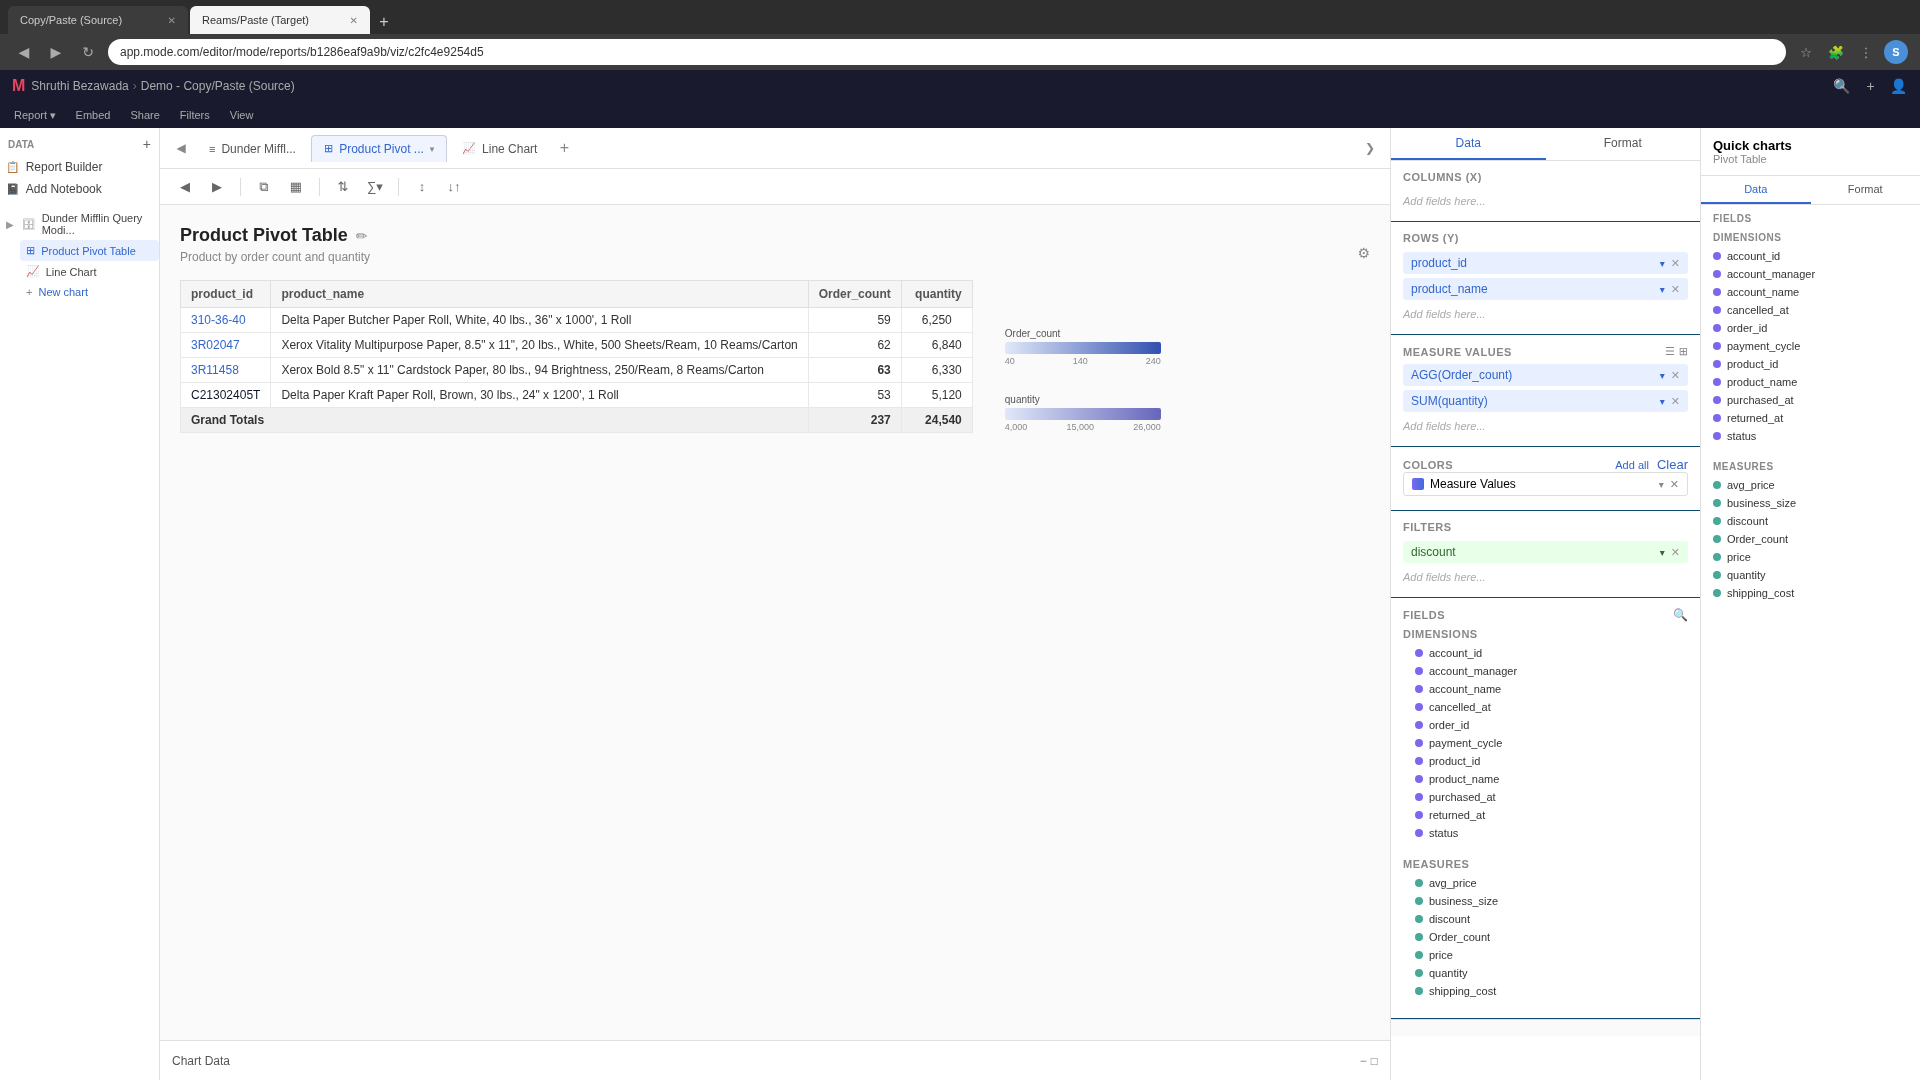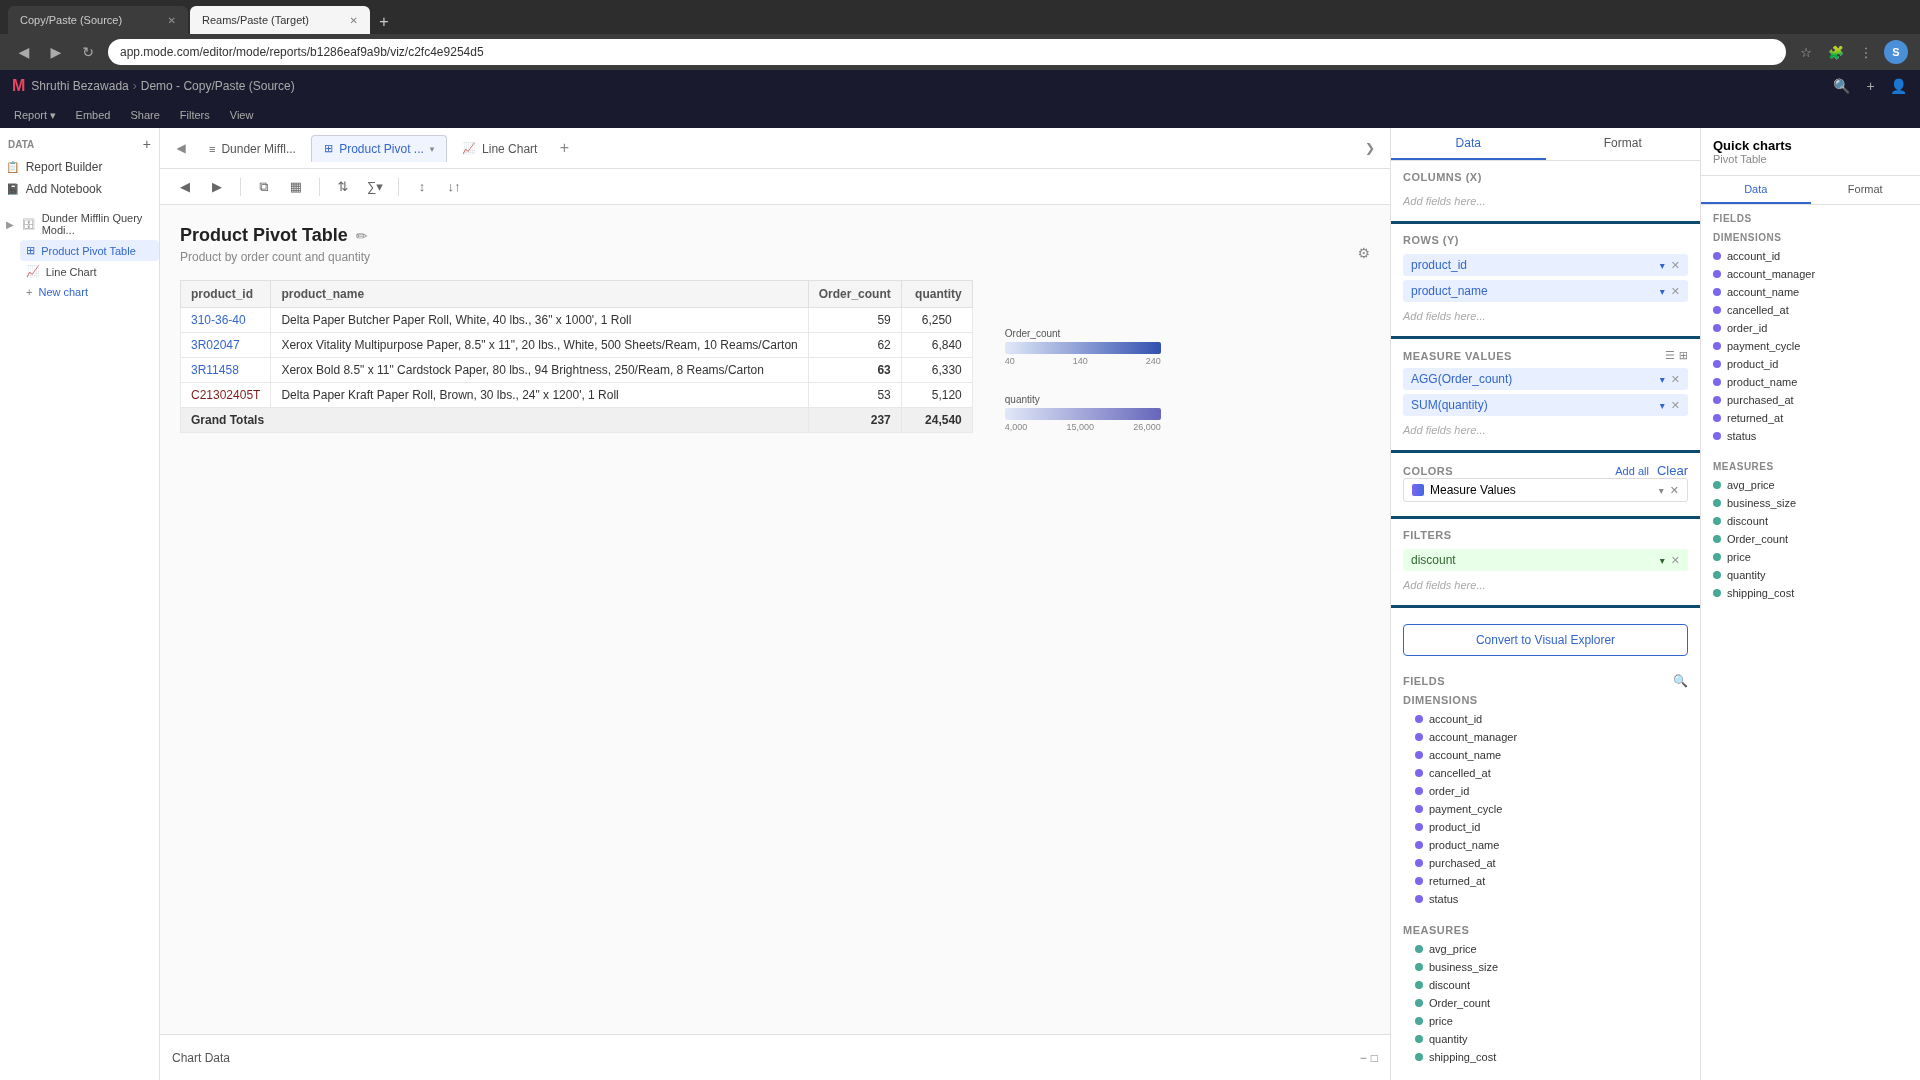--- a/index.html
+++ b/index.html
@@ -64,29 +64,29 @@
     .pivot-subtitle { color: #888; font-size: 12px; margin-bottom: 16px; }
     .settings-icon-btn { margin-left: auto; color: #888; font-size: 14px; cursor: pointer; }
 
     .pivot-table { border-collapse: collapse; font-size: 12px; width: auto; }
     .pivot-table th { background: #f5f5f5; border: 1px solid #e0e0e0; padding: 6px 10px; text-align: left; color: #555; font-weight: 600; white-space: nowrap; }
     .pivot-table th.right { text-align: right; }
     .pivot-table td { border: 1px solid #e8e8e8; padding: 5px 10px; color: #333; background: #fff; }
     .pivot-table tr.grand-total td { font-weight: 600; background: #f0f0f0; }
 
     
-    .chart-data-bar { height: 46px; background: #fff; border-top: 1px solid #e0e0e0; display: flex; align-items: center; padding: 8px 12px; color: #555; font-size: 12px; cursor: pointer; }
+    .chart-data-bar { height: 40px; background: #fff; border-top: 1px solid #e0e0e0; display: flex; align-items: center; padding: 8px 12px; color: #555; font-size: 12px; cursor: pointer; }
 
     
     .right-panel { width: 310px; background: #fff; border-left: 1px solid #e0e0e0; display: flex; flex-direction: column; overflow-y: auto; font-size: 12px; }
     .panel-tabs { display: flex; border-bottom: 1px solid #e0e0e0; }
     .panel-tab { flex: 1; text-align: center; padding: 8px; font-size: 12px; cursor: pointer; color: #555; border-bottom: 2px solid transparent; }
     .panel-tab.active { color: #3366cc; border-bottom-color: #3366cc; font-weight: 500; }
 
-    .panel-section { padding: 10px 12px; border-bottom: 3px solid #0c4a6e; }
+    .panel-section { padding: 10px 12px; border-bottom: 1px solid #0c4a6e; }
     .panel-section-title { font-size: 11px; font-weight: 700; color: #888; text-transform: uppercase; margin-bottom: 8px; letter-spacing: 0.5px; }
     .add-fields-placeholder { color: #aaa; font-size: 11px; font-style: italic; padding: 4px 0; cursor: pointer; }
     .field-chip { display: flex; align-items: center; gap: 6px; background: #e8f0ff; border-radius: 3px; padding: 4px 8px; margin-bottom: 4px; cursor: pointer; }
     .field-chip-text { color: #3366cc; font-size: 12px; flex: 1; }
     .field-chip-arr { color: #3366cc; font-size: 10px; }
     .field-chip-x { color: #999; font-size: 11px; margin-left: auto; cursor: pointer; }
 
     .filter-chip { display: flex; align-items: center; gap: 6px; background: #e8ffe8; border-radius: 3px; padding: 4px 8px; margin-bottom: 4px; cursor: pointer; }
 
     .color-chip { display: flex; align-items: center; gap: 6px; padding: 4px 8px; border: 1px solid #ddd; border-radius: 3px; margin-bottom: 4px; cursor: pointer; }
@@ -310,21 +310,21 @@
                   <td class="order-62" style="text-align:right;padding:5px 10px;">62</td>
                   <td class="qty-6840" style="text-align:right;padding:5px 10px;">6,840</td>
                 </tr>
                 <tr>
                   <td style="color:#3366cc;">3R11458</td>
                   <td>Xerox Bold 8.5" x 11" Cardstock Paper, 80 lbs., 94 Brightness, 250/Ream, 8 Reams/Carton</td>
                   <td class="order-63" style="text-align:right;padding:5px 10px;font-weight:bold;">63</td>
                   <td class="qty-6330" style="text-align:right;padding:5px 10px;">6,330</td>
                 </tr>
                 <tr>
-                  <td style="color:#7f1d1d;margin-top:13px;">C21302405T</td>
+                  <td style="color:#0f172a;margin-top:13px;">C21302405T</td>
                   <td>Delta Paper Kraft Paper Roll, Brown, 30 lbs., 24" x 1200', 1 Roll</td>
                   <td class="order-53" style="text-align:right;padding:5px 10px;">53</td>
                   <td class="qty-5120" style="text-align:right;padding:5px 10px;">5,120</td>
                 </tr>
                 <tr class="grand-total">
                   <td colspan="2">Grand Totals</td>
                   <td class="order-237" style="text-align:right;padding:5px 10px;font-weight:bold;">237</td>
                   <td class="qty-24540" style="text-align:right;padding:5px 10px;font-weight:bold;">24,540</td>
                 </tr>
               </tbody>
@@ -429,23 +429,20 @@
     <div class="panel-section">
       <div class="panel-section-title">Filters</div>
       <div class="filter-chip">
         <span class="field-chip-text" style="color:#336633;">discount</span>
         <span style="font-size:10px;color:#336633;">▾</span>
         <span style="color:#999;font-size:11px;margin-left:auto;">✕</span>
       </div>
       <div class="add-fields-placeholder">Add fields here...</div>
     </div>
 
-    <div style="padding:8px 12px;">
-      <button class="convert-btn">Convert to Visual Explorer</button>
-    </div>
 
     <div class="panel-section">
       <div style="display:flex;align-items:center;justify-content:space-between;margin-bottom:6px;">
         <div class="panel-section-title" style="margin-bottom:0;">FIELDS</div>
         <span style="color:#666;font-size:12px;cursor:pointer;">🔍</span>
       </div>
       <div class="panel-section-title" style="margin-bottom:4px;">Dimensions</div>
       <div class="qc-fields">
         <div class="qc-field-row">
             <div class="qc-field-dot dim-dot"></div>

